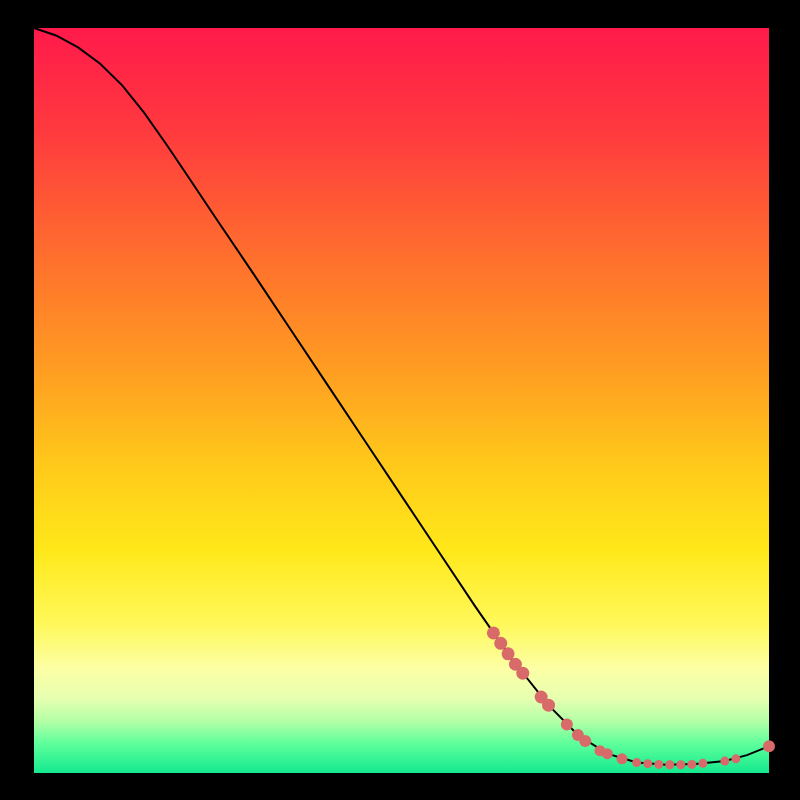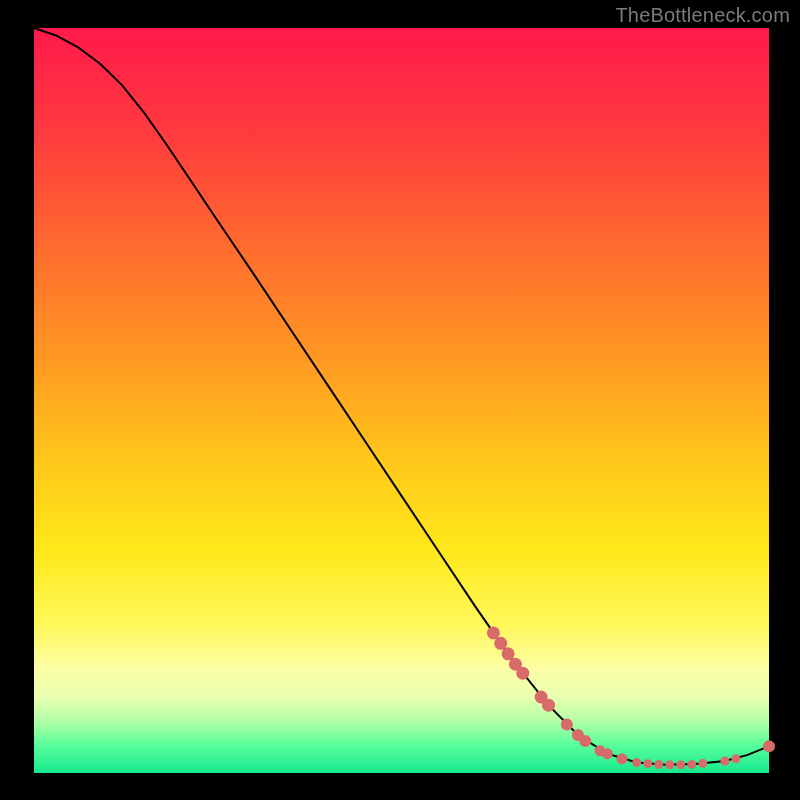--- a/index.html
+++ b/index.html
@@ -28,21 +28,20 @@
   svg {
     position: absolute;
     left: 0;
     top: 0;
   }
 </style>
 </head>
 <body>
 <div class="wrap">
 
-<div class="watermark">TheBottleneck.com</div>
 
 <svg id="chart-svg" width="800" height="800" viewBox="0 0 800 800">
   <defs>
     <linearGradient id="bg-grad" x1="0" y1="0" x2="0" y2="1">
           <stop offset="0%" stop-color="#ff1a4b"></stop>
           <stop offset="14%" stop-color="#ff3a3e"></stop>
           <stop offset="30%" stop-color="#ff6d2e"></stop>
           <stop offset="45%" stop-color="#ff9a22"></stop>
           <stop offset="58%" stop-color="#ffc71a"></stop>
           <stop offset="70%" stop-color="#ffe81a"></stop>

